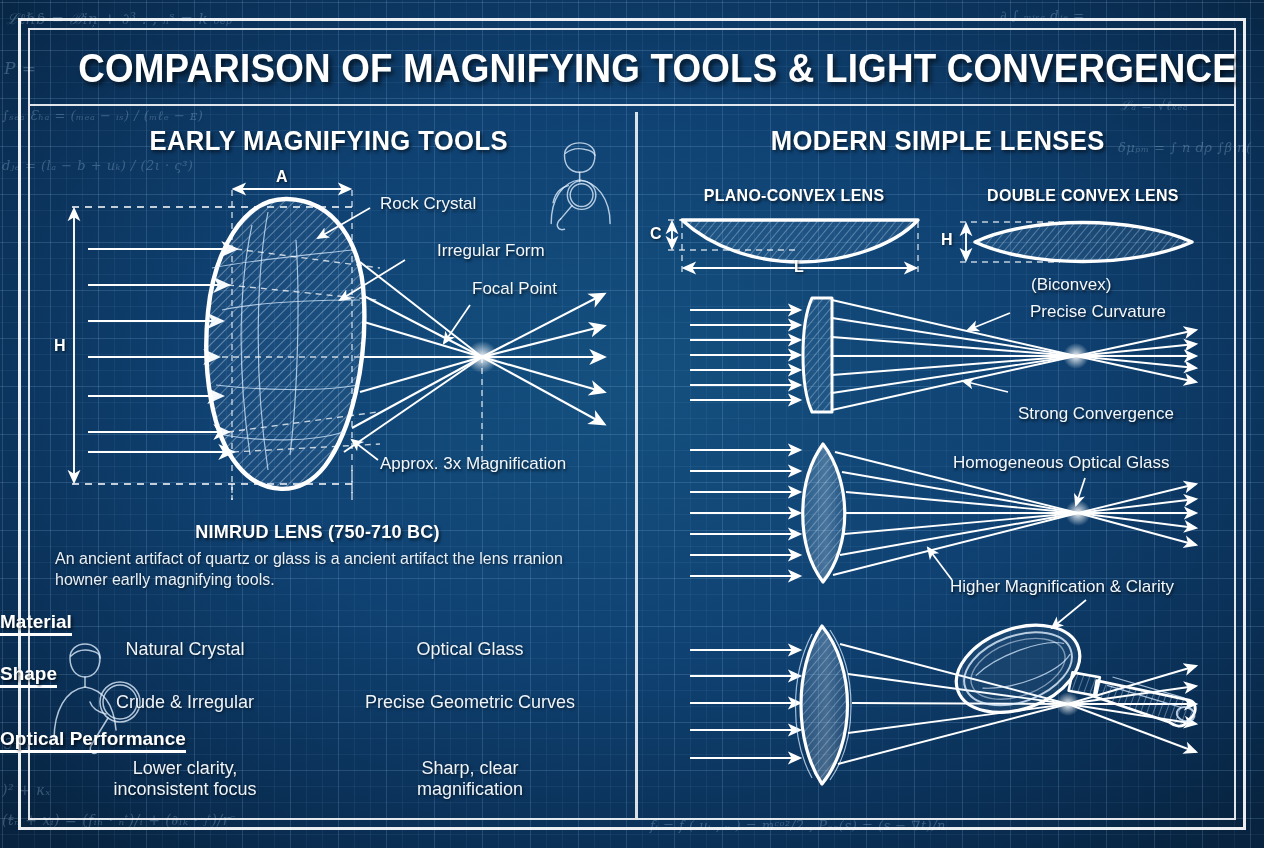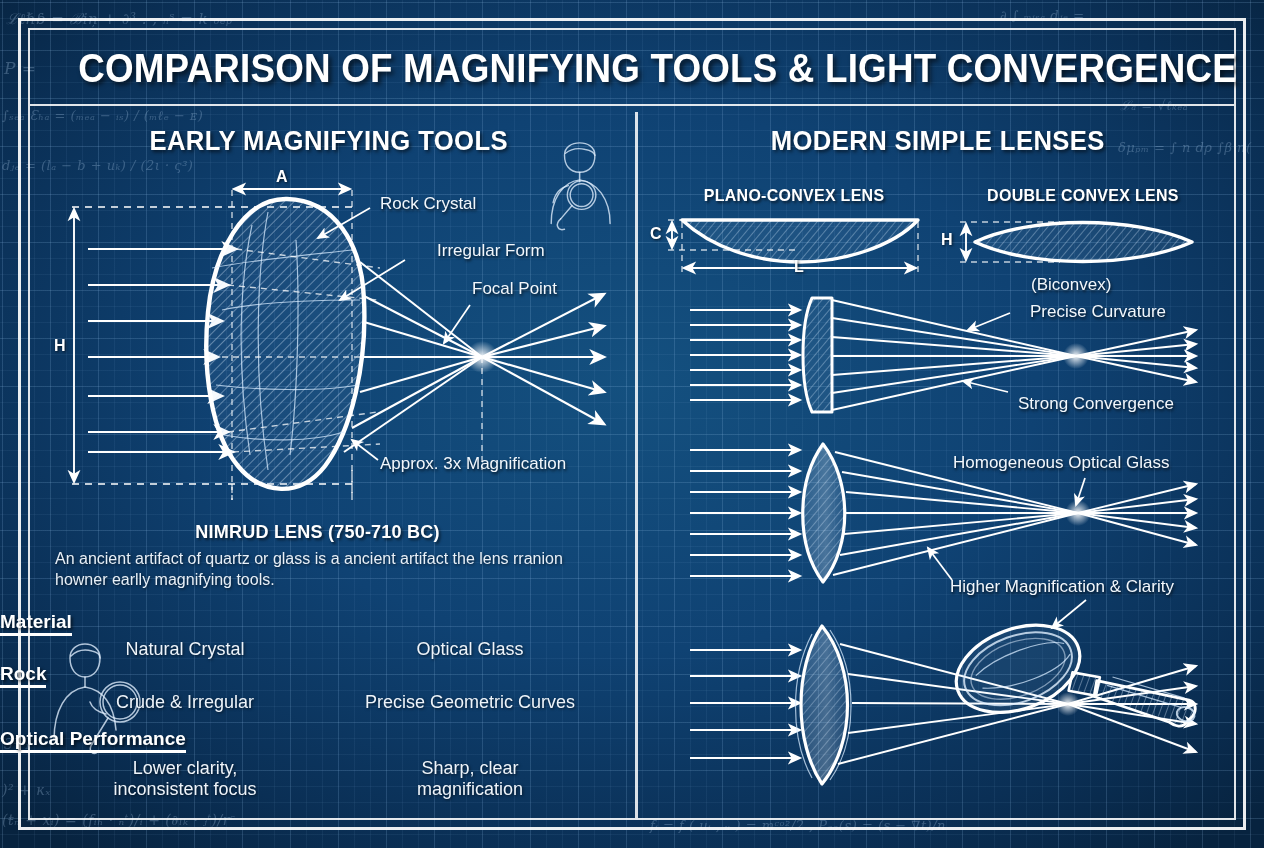--- a/index.html
+++ b/index.html
@@ -453,40 +453,40 @@
       <path d="M156,98 L236,148 C242,152 240,160 234,164 L226,168 C220,172 214,168 210,162 L148,112 Z" fill="url(#hatch2)" stroke="#fff" stroke-width="2.8" stroke-linejoin="round"></path>
       <path class="sketch" d="M164,106 L226,152"></path>
       <path class="sketch" d="M172,100 L232,144"></path>
       <ellipse cx="228" cy="160" rx="9" ry="7" fill="none" stroke="rgba(225,240,255,.8)" stroke-width="2" transform="rotate(34 228 160)"></ellipse>
     </g>
     <path class="lead" d="M1086,600 L1052,628" marker-end="url(#ahs)"></path>
   </svg>
 
   <div class="anno" style="left:1031px; top:275px;">(Biconvex)</div>
   <div class="anno" style="left:1030px; top:302px;">Precise Curvature</div>
-  <div class="anno" style="left:1018px; top:394px;">Strong Convergence</div>
+  <div class="anno" style="left:1018px; top:404px;">Strong Convergence</div>
   <div class="anno" style="left:950px;  top:577px;">Higher Magnification &amp; Clarity</div>
   <div class="anno" style="left:953px;  top:453px;">Homogeneous Optical Glass</div>
   <div class="dim" style="left:650px;  top:225px; font-weight:bold;">C</div>
   <div class="dim" style="left:794px;  top:258px; font-weight:bold;">L</div>
   <div class="dim" style="left:941px;  top:231px; font-weight:bold;">H</div>
 
   <div id="nimrud-title">NIMRUD LENS (750-710 BC)</div>
   <div id="nimrud-desc">An ancient artifact of quartz or glass is a ancient artifact the lens rranion howner earlly magnifying tools.</div>
 
   <div class="cat-head" style="top:611px;">
     <span>Material</span>
   </div>
   <div class="cmp-row" style="top:639px;">
     <div class="c left">Natural Crystal</div>
     <div class="c right">Optical Glass</div>
   </div>
 
   <div class="cat-head" style="top:663px;">
-    <span>Rock</span>
+    <span>Shape</span>
   </div>
   <div class="cmp-row" style="top:692px;">
     <div class="c left">Crude &amp; Irregular</div>
     <div class="c right">Precise Geometric Curves</div>
   </div>
 
   <div class="cat-head" style="top:728px;">
     <span>Optical Performance</span>
   </div>
   <div class="cmp-row" style="top:758px;">

